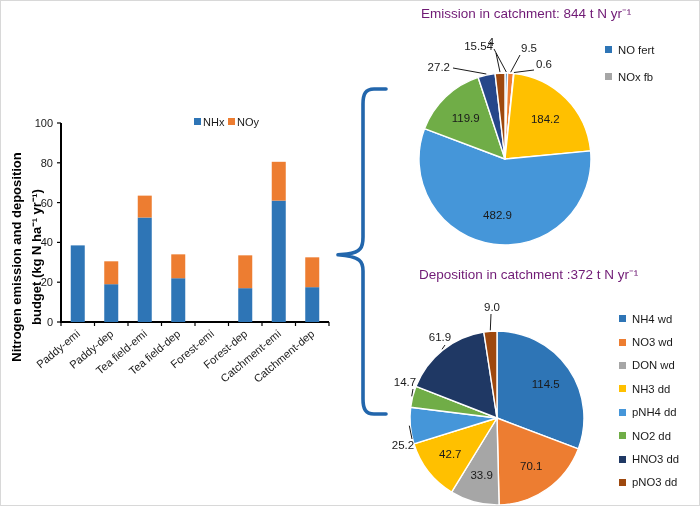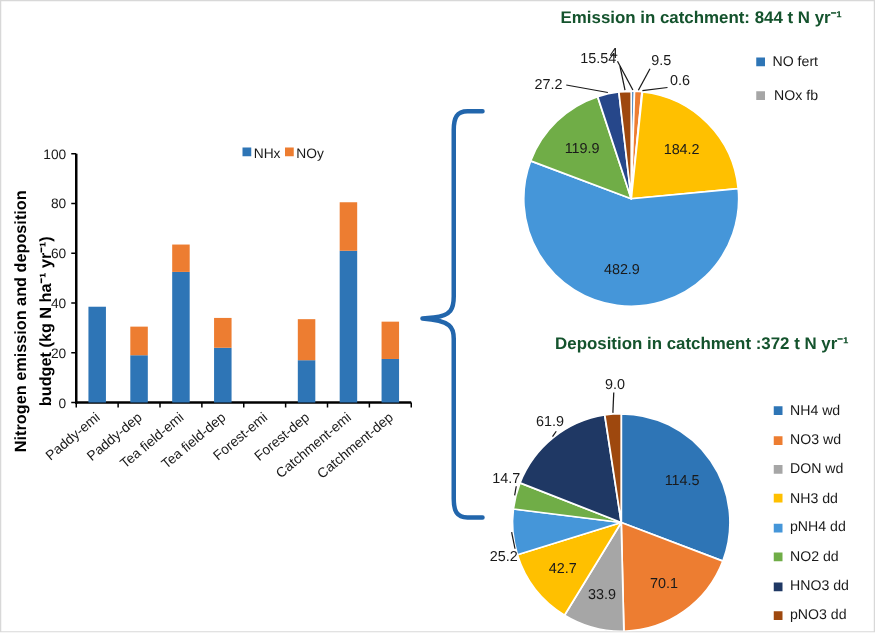--- a/index.html
+++ b/index.html
@@ -2,28 +2,28 @@
 <html><head>
 <meta charset="utf-8">
 <style>
   html,body{margin:0;padding:0;background:#fff;}
   .fig{position:relative;width:700px;height:506px;background:#fff;overflow:hidden;
        font-family:"Liberation Sans",sans-serif;border:1px solid #d8d8d8;box-sizing:border-box;}
   svg{position:absolute;overflow:visible;}
   .ylab{position:absolute;left:-122px;top:234px;width:300px;height:44px;
         transform:rotate(-90deg);text-align:center;font-weight:bold;font-size:13px;
         line-height:1.5;color:#000;}
-  .pt{position:absolute;font-weight:bold;font-size:13.5px;color:#14532d;text-align:center;}
+  .pt{position:absolute;font-weight:normal;font-size:13.5px;color:#701a75;text-align:left;}
   #t1{left:420px;top:3px;width:280px;}
   #t2{left:418px;top:264px;width:285px;}
   .legend{position:absolute;display:flex;flex-direction:column;}
   #legend1{left:604px;top:35px;}
-  #legend2{left:618px;top:316px;}
+  #legend2{left:618px;top:306px;}
   .leg-item{display:flex;align-items:center;gap:6px;font-size:11.3px;color:#1a1a1a;white-space:nowrap;}
-  #legend1 .leg-item{height:27px;justify-content:space-between;}
+  #legend1 .leg-item{height:27px;}
   #legend2 .leg-item{height:23.4px;}
   .sw{width:7px;height:7px;flex:0 0 auto;}
   text{font-family:"Liberation Sans",sans-serif;}
   .tick{font-size:11px;fill:#1a1a1a;}
   .cat{font-size:11px;fill:#1a1a1a;}
   .bleg{font-size:11px;fill:#1a1a1a;}
   .plabel{font-size:11.5px;fill:#1a1a1a;}
 </style>
 </head>
 <body>

